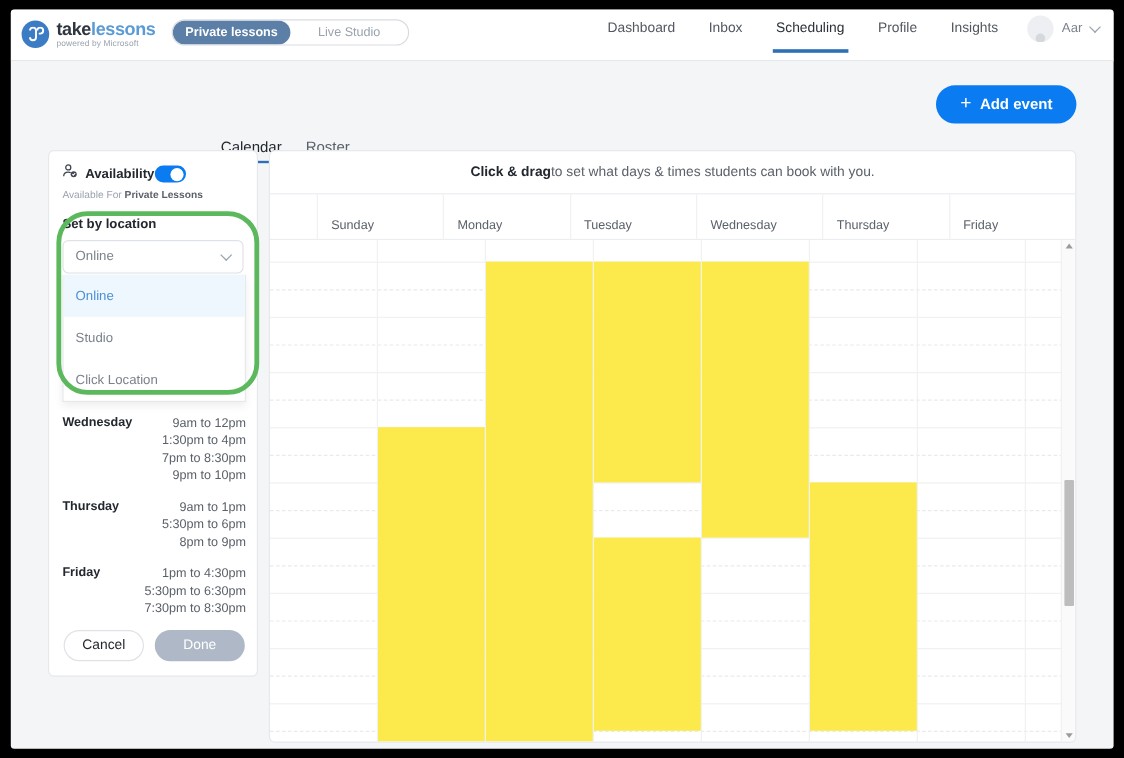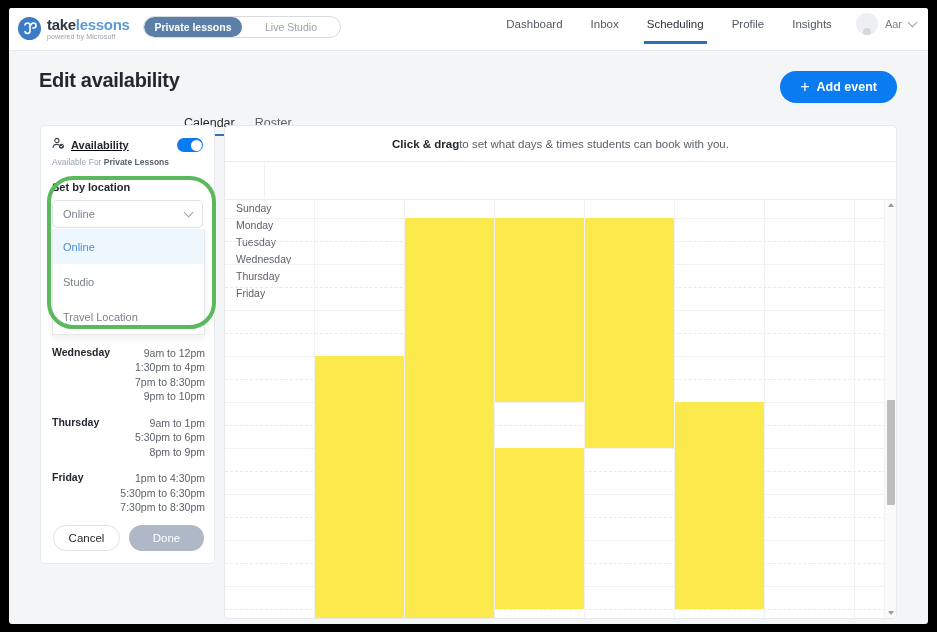--- a/index.html
+++ b/index.html
@@ -87,21 +87,21 @@
     display: flex; align-items: center; gap: 7px; cursor: pointer;
     font-family: "Liberation Sans", sans-serif;
   }
   .add-event .plus { font-size: 16px; font-weight: 400; line-height: 1; margin-top: -1px; }
 
   
   .lcard {
     position: absolute; left: 31px; top: 117px; width: 175px; height: 439px;
     background: #fff; border: 1px solid #e6e8ec; border-radius: 5px;
   }
-  .avail-row { display: flex; align-items: center; justify-content: space-between; padding: 10px 11px 0; text-decoration: underline; }
+  .avail-row { display: flex; align-items: center; padding: 10px 11px 0; }
   .avail-left { display: flex; align-items: center; gap: 6px; }
   .avail-title { font-size: 11px; font-weight: 700; color: #23282f; }
   .toggle { width: 26px; height: 14px; border-radius: 7px; background: #0a7bf0; position: relative; cursor: pointer; }
   .toggle .knob { position: absolute; right: 1.5px; top: 1.5px; width: 11px; height: 11px; border-radius: 50%; background: #fff; }
   .avail-sub { font-size: 8.5px; color: #9aa2ad; padding: 3px 11px 0; }
   .avail-sub b { color: #5b6169; font-weight: 700; }
 
   .sbl { font-size: 11px; font-weight: 700; color: #23282f; padding: 14px 11px 0; }
   .select {
     margin: 7px 11px 0; height: 28px; border: 1px solid #dfe2e7; border-radius: 5px;
@@ -142,21 +142,21 @@
   .cal {
     position: absolute; left: 215px; top: 117px; width: 673px; height: 494px;
     background: #fff; border: 1px solid #e6e8ec; border-radius: 5px; overflow: hidden;
   }
   .cal-banner {
     height: 36px; display: flex; align-items: center; justify-content: center;
     font-size: 11.5px; color: #5b6169; border-bottom: 1px solid #ebedf0;
   }
   .cal-banner b { color: #23282f; font-weight: 700; }
 
-  .cal-head { display: flex; height: 38px; border-bottom: 1px solid #ebedf0; flex-direction: column; }
+  .cal-head { display: flex; height: 38px; border-bottom: 1px solid #ebedf0; }
   .gutter { width: 40px; flex: 0 0 40px; border-right: 1px solid #f0f1f3; }
   .dcol {
     flex: 1 1 0; border-right: 1px solid #f0f1f3;
     display: flex; align-items: flex-end; padding: 0 0 5px 11px;
     font-size: 10.5px; color: #5b6169;
   }
   .dcol:last-child { border-right: none; }
 
   .cal-body { position: relative; height: 418px; overflow: hidden; display: flex; }
   .time-gutter { width: 40px; flex: 0 0 40px; position: relative; border-right: 1px solid #f0f1f3; }
@@ -212,21 +212,20 @@
         <div class="avatar">
               <div class="head"></div>
             </div>
         <div class="acct-name">Aar</div>
         <div class="caret"></div>
       </div>
     </div>
   </div>
 
   <div class="page-head">
-    <div class="page-title">Edit availability</div>
     <div class="subtabs">
       <div class="subtab active">Calendar</div>
       <div class="subtab">Roster</div>
     </div>
     <button class="add-event">
       <span class="plus">+</span>
       <span>Add event</span>
     </button>
   </div>
 
@@ -251,21 +250,21 @@
 
     <div class="sbl">Set by location</div>
     <div class="select">
       <span>Online</span>
       <span class="chev"></span>
     </div>
 
     <div class="dropdown">
       <div class="dopt sel">Online</div>
       <div class="dopt">Studio</div>
-      <div class="dopt">Travel Location</div>
+      <div class="dopt">Click Location</div>
     </div>
 
     <div class="sched" id="sched">
           <div class="srow">
             <div class="sday">Tuesday</div>
             <div class="stimes">
               <div>9am to 7pm</div>
             </div>
           </div>
           <div class="srow">

